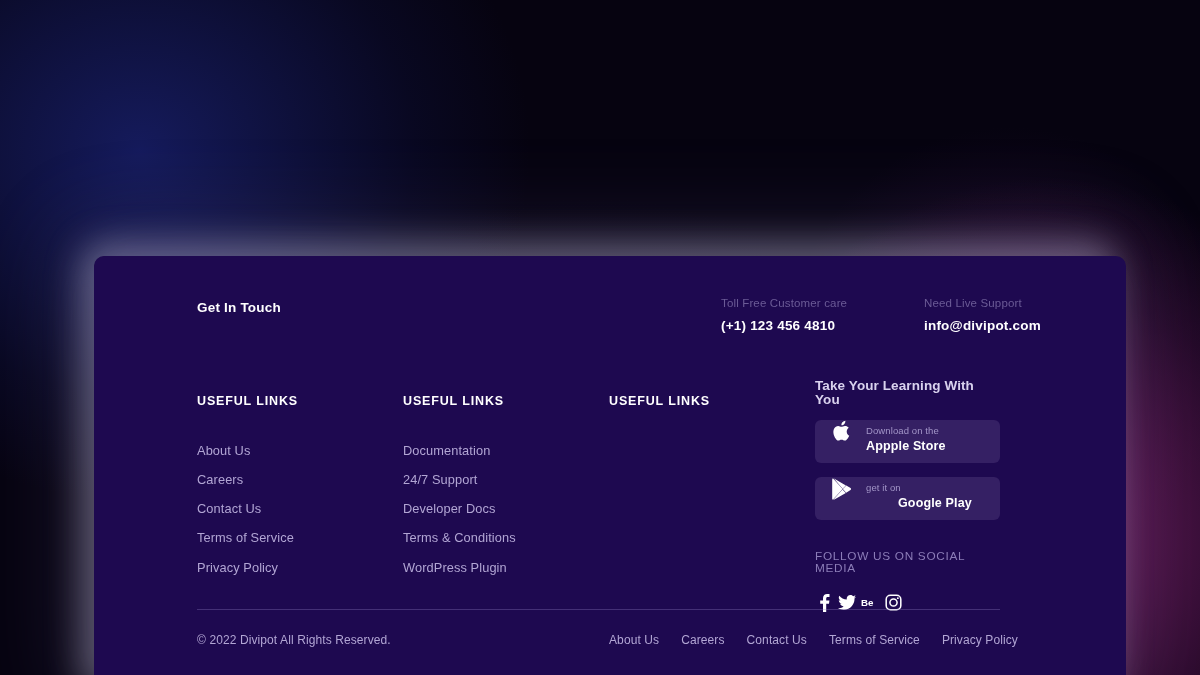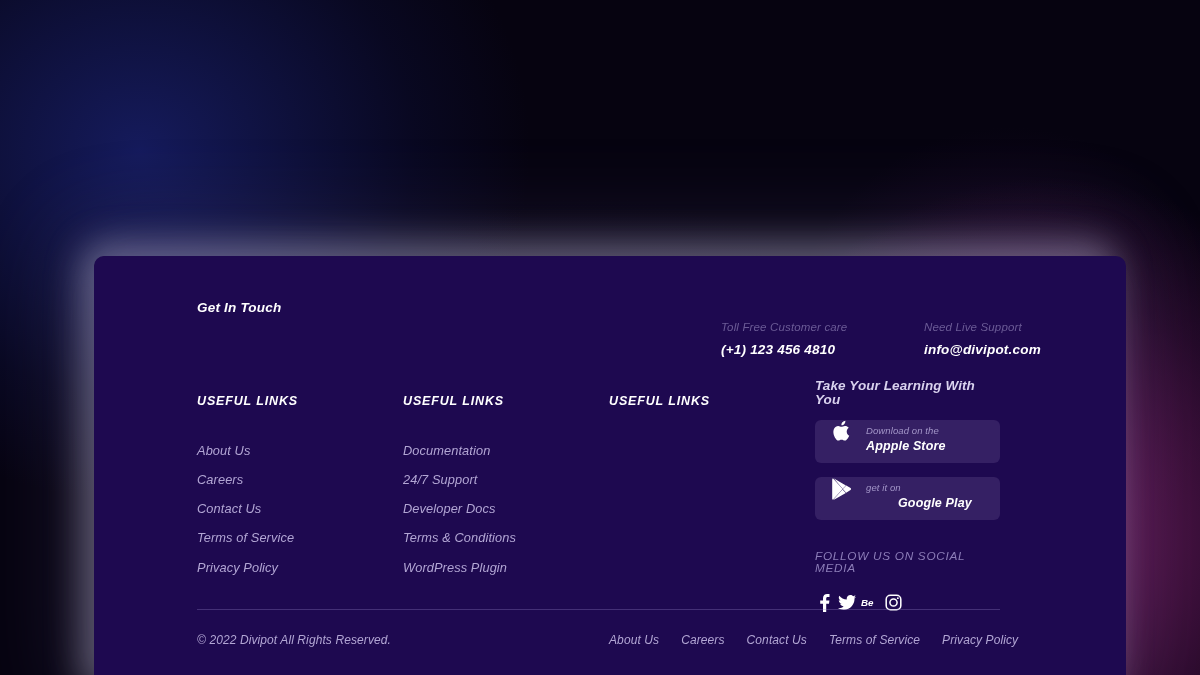--- a/index.html
+++ b/index.html
@@ -51,38 +51,37 @@
     box-shadow:0 0 34px 14px rgba(190,186,214,0.42),
                0 0 90px 30px rgba(120,110,170,0.18);
   }
   #footer-card {
     position:absolute;
     left:94px; top:256px;
     width:1032px; height:419px;
     border-radius:10px 10px 0 0;
     background:#1e0950;
     overflow:hidden;
-    font-style:italic;
   }
   .inner {
     position:absolute;
     left:103px; top:0;
     width:803px; height:419px;
   }
 
   
   #contact-row {
     position:absolute; left:0; top:22px; right:0; height:48px;
   }
   #get-in-touch {
     position:absolute; left:0; top:22px;
     font-size:13.5px; font-weight:bold; color:#ffffff;
     letter-spacing:0.2px;
   }
-  .contact-block { position:absolute; top:20px;margin-top:24px; }
+  .contact-block { position:absolute; top:20px; }
   #contact-phone-block { left:524px; }
   #contact-email-block { left:727px; }
   .contact-label {
     font-size:11.5px; color:#6b5b96; letter-spacing:0.15px;
     white-space:nowrap; line-height:1;
   }
   .contact-value {
     margin-top:9px; font-size:13.5px; font-weight:bold; color:#ffffff;
     letter-spacing:0.2px; white-space:nowrap; line-height:1;
   }

